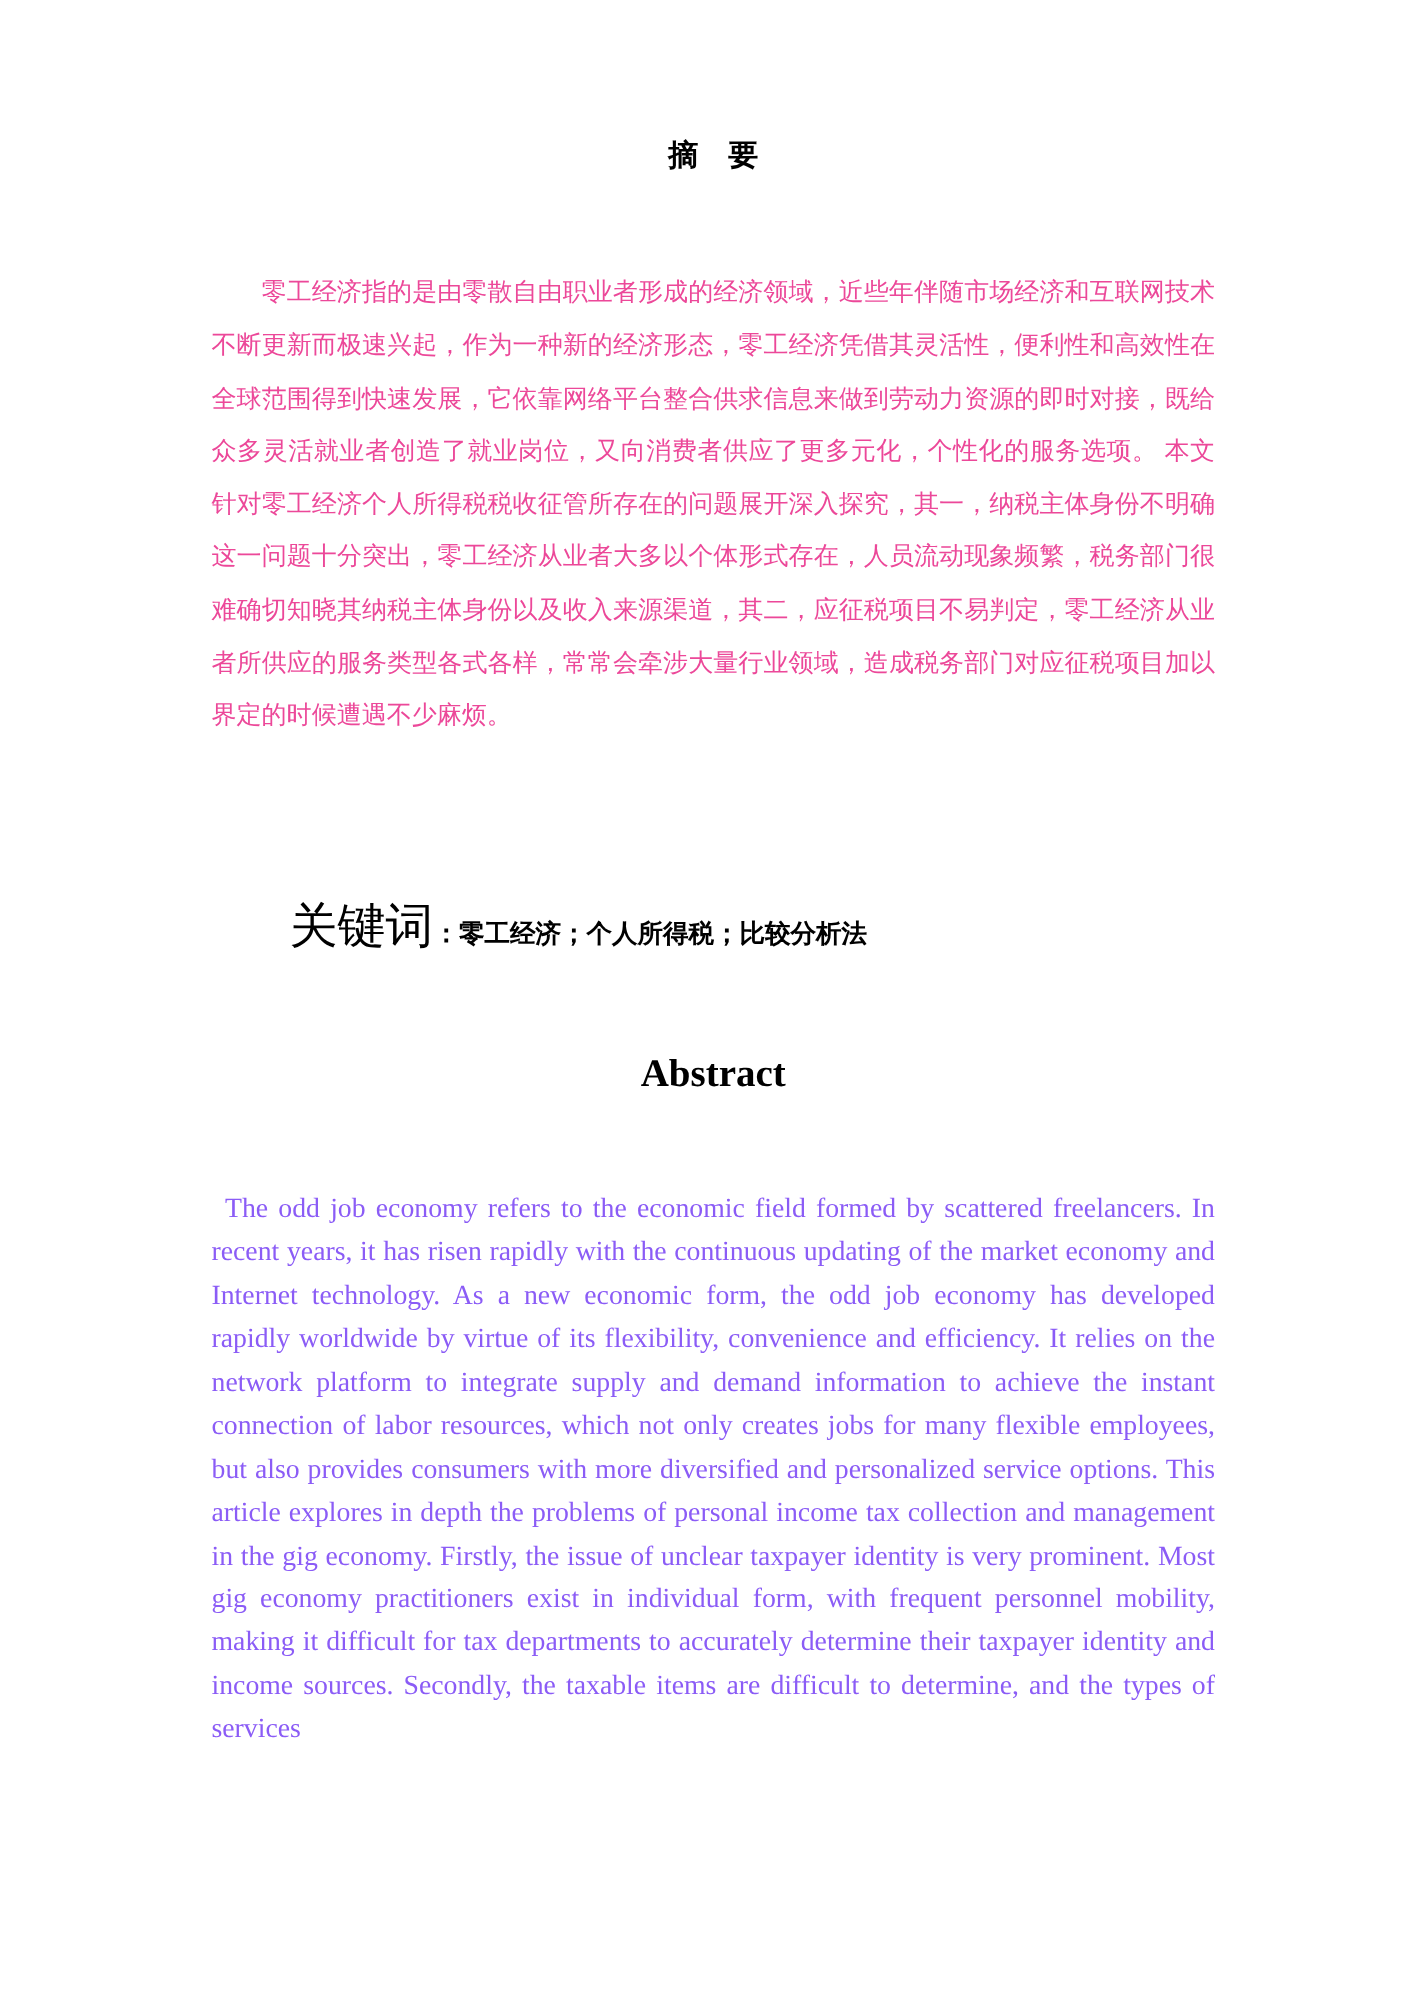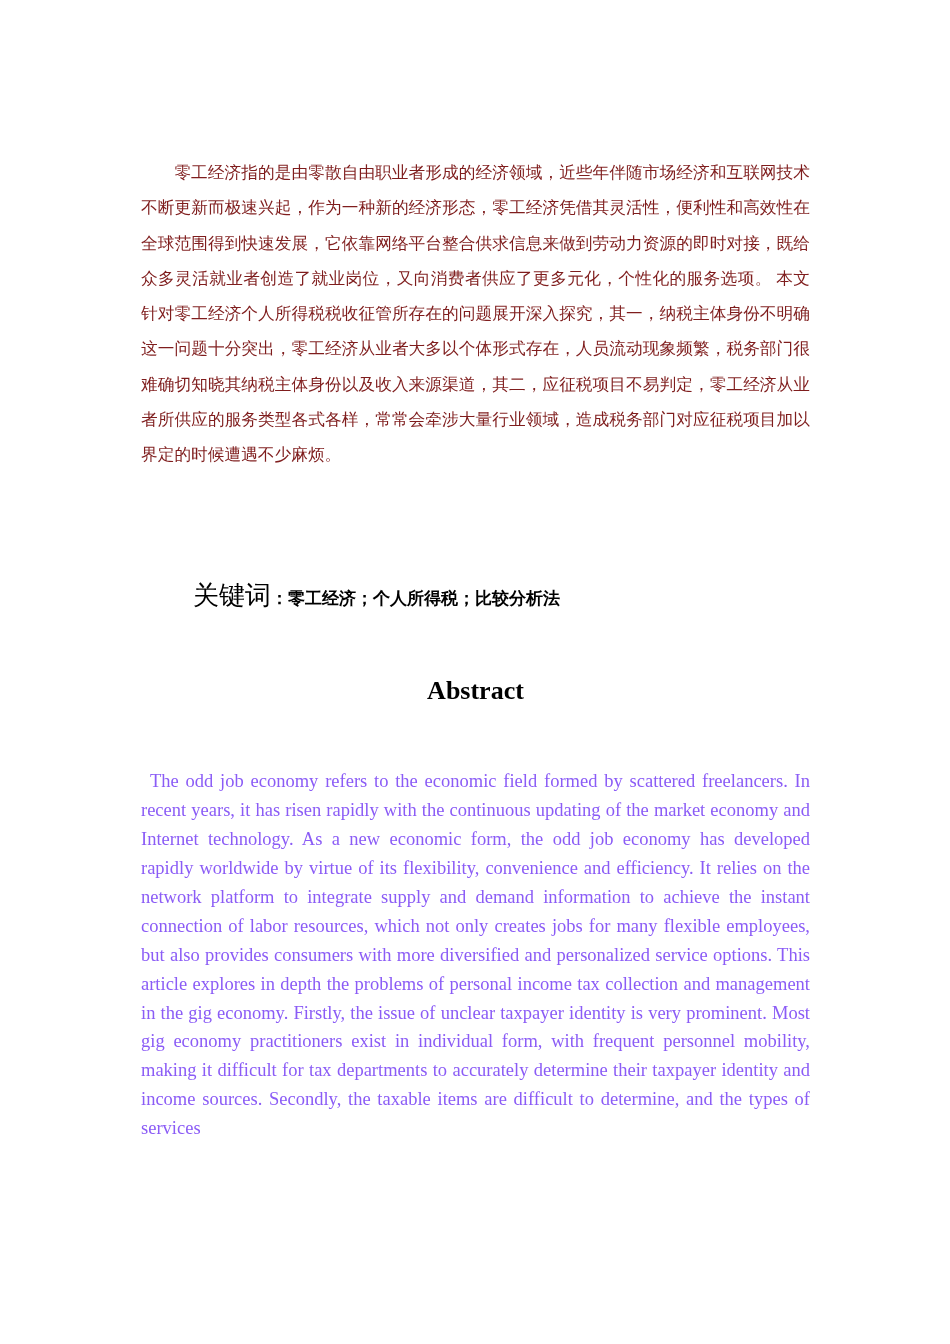--- a/index.html
+++ b/index.html
@@ -25,33 +25,33 @@
     line-height: 22px;
     color: #000000;
   }
   .cn-para {
     font-family: "Liberation Serif", serif;
     font-size: 16.7px;
     line-height: 35.25px;
     text-align: justify;
     text-indent: 2em;
     margin: 0;
-    color: #7f1d1d;
+    color: #ec4899;
   }
   .cn-para-1 { margin-top: 62px; }
   .cn-para-2 { margin-top: 10px; }
   .keywords-line {
     margin-top: 108px;
     margin-left: 52px;
     line-height: 30px;
     white-space: nowrap;
   }
   .keywords-label {
     font-family: "Liberation Sans", sans-serif;
-    font-size: 26px;
+    font-size: 32px;
     font-weight: normal;
     color: #000000;
   }
   .keywords-sep, .keywords-text {
     font-family: "Liberation Serif", serif;
     font-size: 17px;
     font-weight: bold;
     color: #000000;
   }
   .en-heading {
@@ -71,20 +71,21 @@
     text-align: justify;
     text-indent: 9px;
     color: #8b5cf6;
   }
 </style>
 </head>
 <body>
 
 <div class="page">
 
+  <div class="cn-title">摘　要</div>
 
   <p class="cn-para cn-para-1">零工经济指的是由零散自由职业者形成的经济领域，近些年伴随市场经济和互联网技术不断更新而极速兴起，作为一种新的经济形态，零工经济凭借其灵活性，便利性和高效性在全球范围得到快速发展，它依靠网络平台整合供求信息来做到劳动力资源的即时对接，既给众多灵活就业者创造了就业岗位，又向消费者供应了更多元化，个性化的服务选项。 本文针对零工经济个人所得税税收征管所存在的问题展开深入探究，其一，纳税主体身份不明确这一问题十分突出，零工经济从业者大多以个体形式存在，人员流动现象频繁，税务部门很难确切知晓其纳税主体身份以及收入来源渠道，其二，应征税项目不易判定，零工经济从业者所供应的服务类型各式各样，常常会牵涉大量行业领域，造成税务部门对应征税项目加以界定的时候遭遇不少麻烦。</p>
 
 
   <div class="keywords-line">
     <span class="keywords-label">关键词</span><span class="keywords-sep">：</span><span class="keywords-text">零工经济；个人所得税；比较分析法</span>
   </div>
 
   <div class="en-heading">Abstract</div>
 

